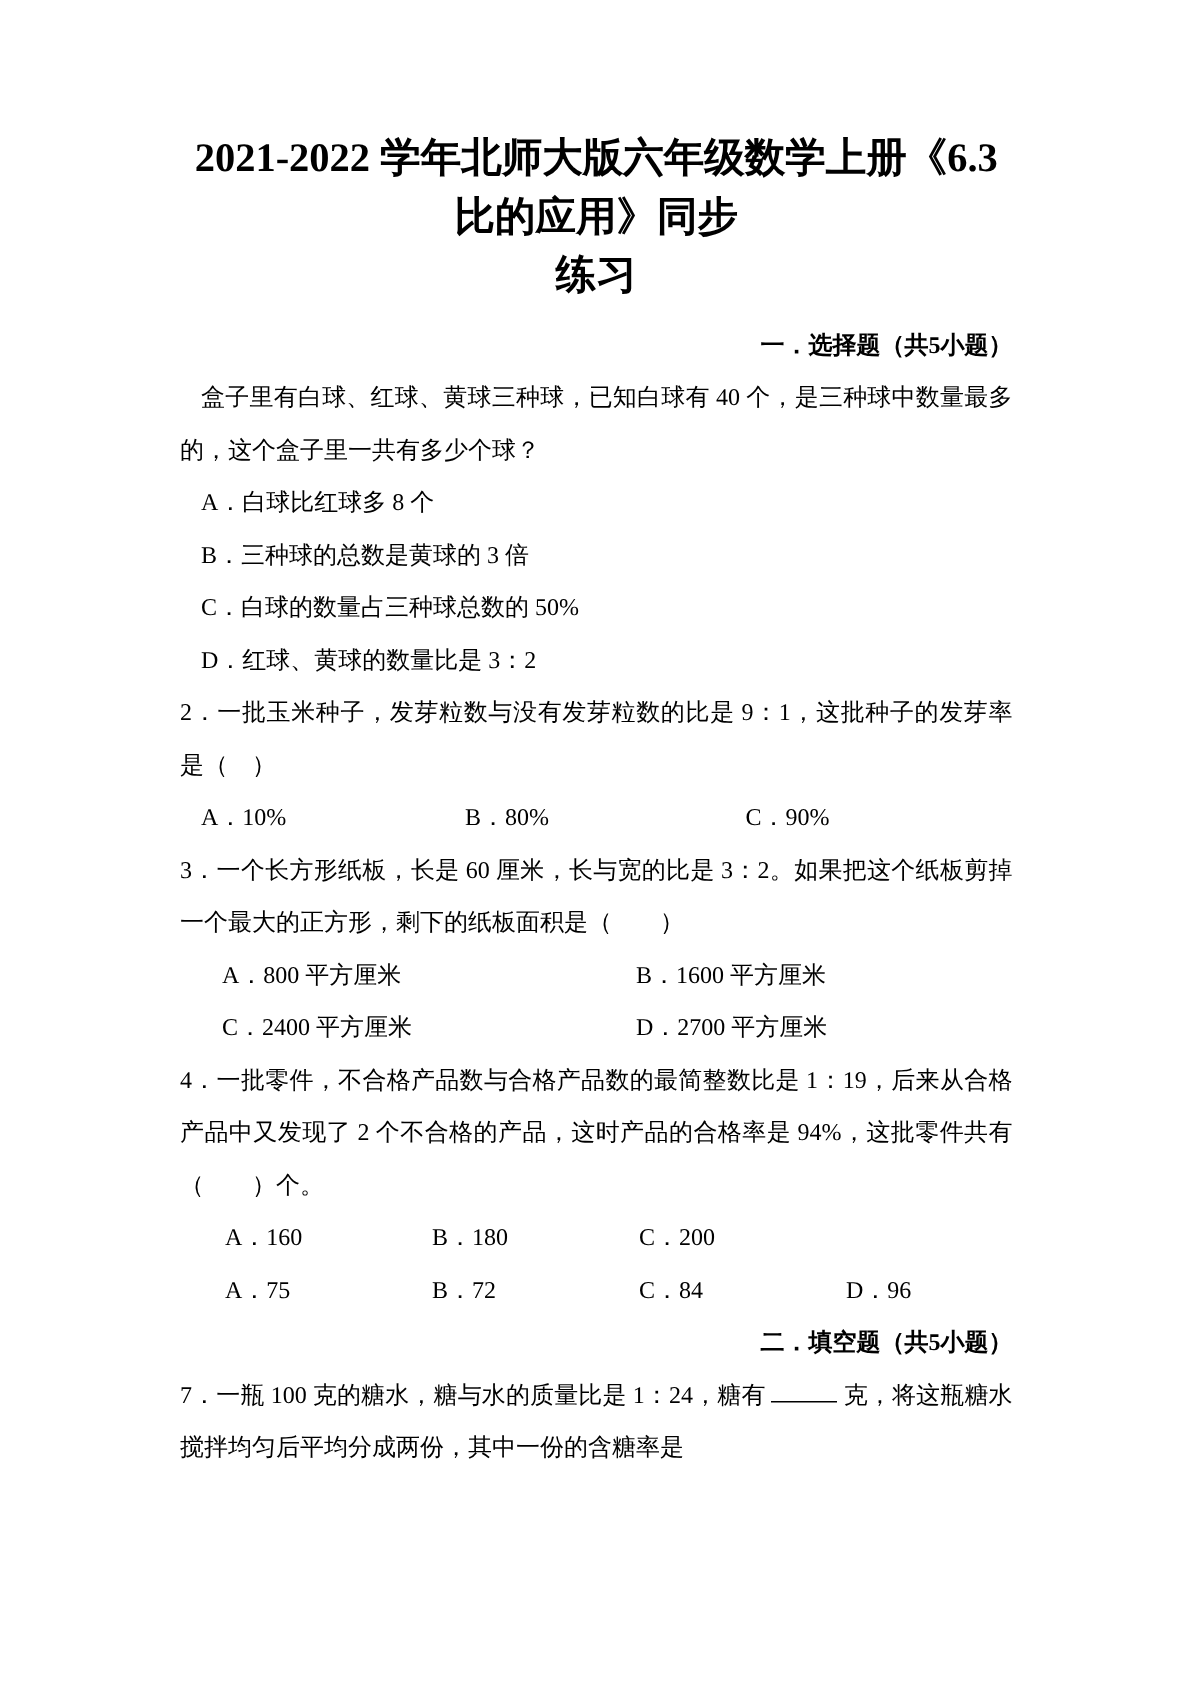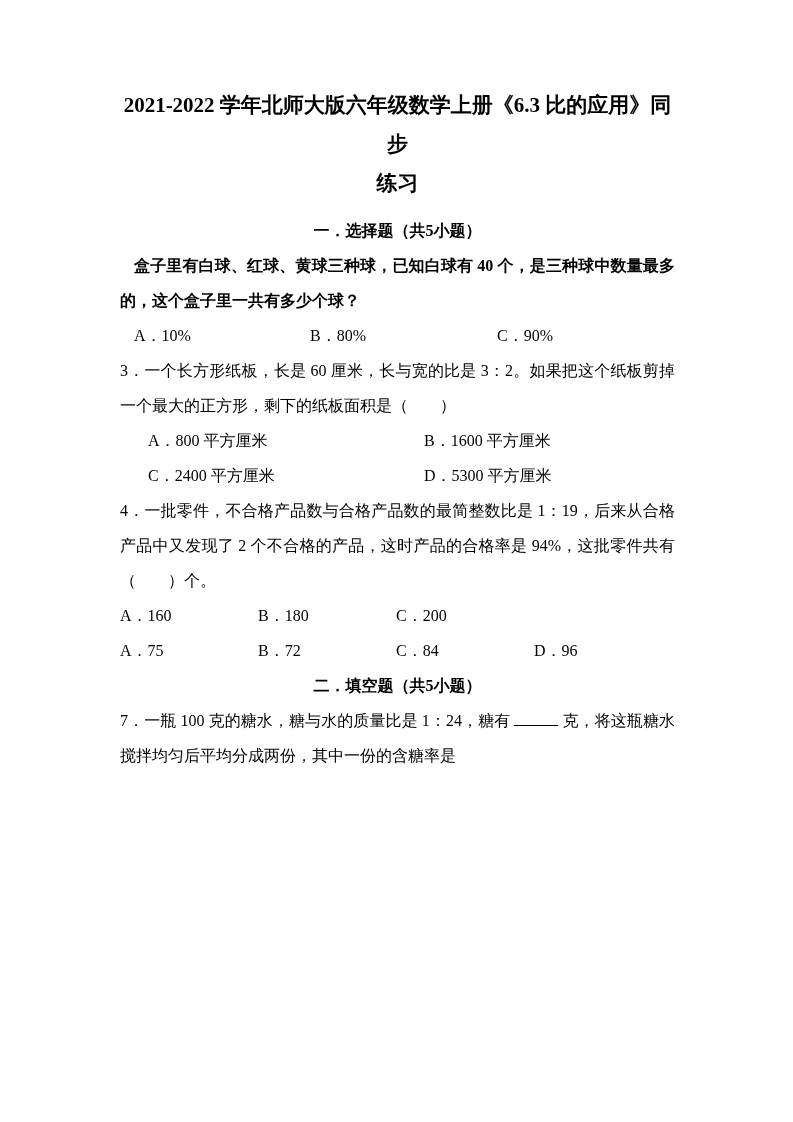--- a/index.html
+++ b/index.html
@@ -11,46 +11,46 @@
   .page {
     width: 793px;
     min-height: 1122px;
     background: #ffffff;
     color: #000000;
     font-size: 16px;
     line-height: 35px;
     padding: 86px 118px 14px 120px;
   }
   .title {
-    font-size: 21px;
+    font-size: 27px;
     font-weight: bold;
     text-align: center;
     line-height: 39px;
     margin-bottom: 10px;
     font-family: Liberation Serif, serif;
   }
   .sec-heading {
     font-weight: bold;
-    text-align: center;
+    text-align: right;
   }
   .stem, .para, .opt {
     text-align: justify;
     text-justify: inter-ideograph;
   }
-  .para-indent { text-indent: 14px; font-weight: bold; }
+  .para-indent { text-indent: 14px; }
   .opts-block { margin-left: 14px; }
   .opts-row3 {
     display: grid;
     grid-template-columns: 176px 187px auto;
     margin-left: 14px;
   }
   .opts-row4 {
     display: grid;
     grid-template-columns: 138px 138px 138px auto;
-    margin-left: 0;
+    margin-left: 30px;
   }
   .opts-grid2 {
     display: grid;
     grid-template-columns: 276px auto;
     margin-left: 28px;
   }
   .frac {
     display: inline-flex;
     flex-direction: column;
     align-items: center;
@@ -79,37 +79,44 @@
 
   <div class="title">
     <div>2021-2022 学年北师大版六年级数学上册《6.3 比的应用》同步</div>
     <div>练习</div>
   </div>
 
   <div class="sec-heading">一．选择题（共5小题）</div>
 
   <div class="question">
     <p class="para para-indent">盒子里有白球、红球、黄球三种球，已知白球有 40 个，是三种球中数量最多的，这个盒子里一共有多少个球？</p>
+    <div class="opts-block">
+      <p class="opt">A．白球比红球多 8 个</p>
+      <p class="opt">B．三种球的总数是黄球的 3 倍</p>
+      <p class="opt">C．白球的数量占三种球总数的 50%</p>
+      <p class="opt">D．红球、黄球的数量比是 3：2</p>
+    </div>
   </div>
 
   <div class="question">
+    <p class="stem">2．一批玉米种子，发芽粒数与没有发芽粒数的比是 9：1，这批种子的发芽率是（　）</p>
     <div class="opts-row3">
       <span class="opt">A．10%</span>
       <span class="opt">B．80%</span>
       <span class="opt">C．90%</span>
     </div>
   </div>
 
   <div class="question">
     <p class="stem">3．一个长方形纸板，长是 60 厘米，长与宽的比是 3：2。如果把这个纸板剪掉一个最大的正方形，剩下的纸板面积是（　　）</p>
     <div class="opts-grid2">
       <span class="opt">A．800 平方厘米</span>
       <span class="opt">B．1600 平方厘米</span>
       <span class="opt">C．2400 平方厘米</span>
-      <span class="opt">D．5300 平方厘米</span>
+      <span class="opt">D．2700 平方厘米</span>
     </div>
   </div>
 
   <div class="question">
     <p class="stem">4．一批零件，不合格产品数与合格产品数的最简整数比是 1：19，后来从合格产品中又发现了 2 个不合格的产品，这时产品的合格率是 94%，这批零件共有（　　）个。</p>
     <div class="opts-row4">
       <span class="opt">A．160</span>
       <span class="opt">B．180</span>
       <span class="opt">C．200</span>
     </div>

